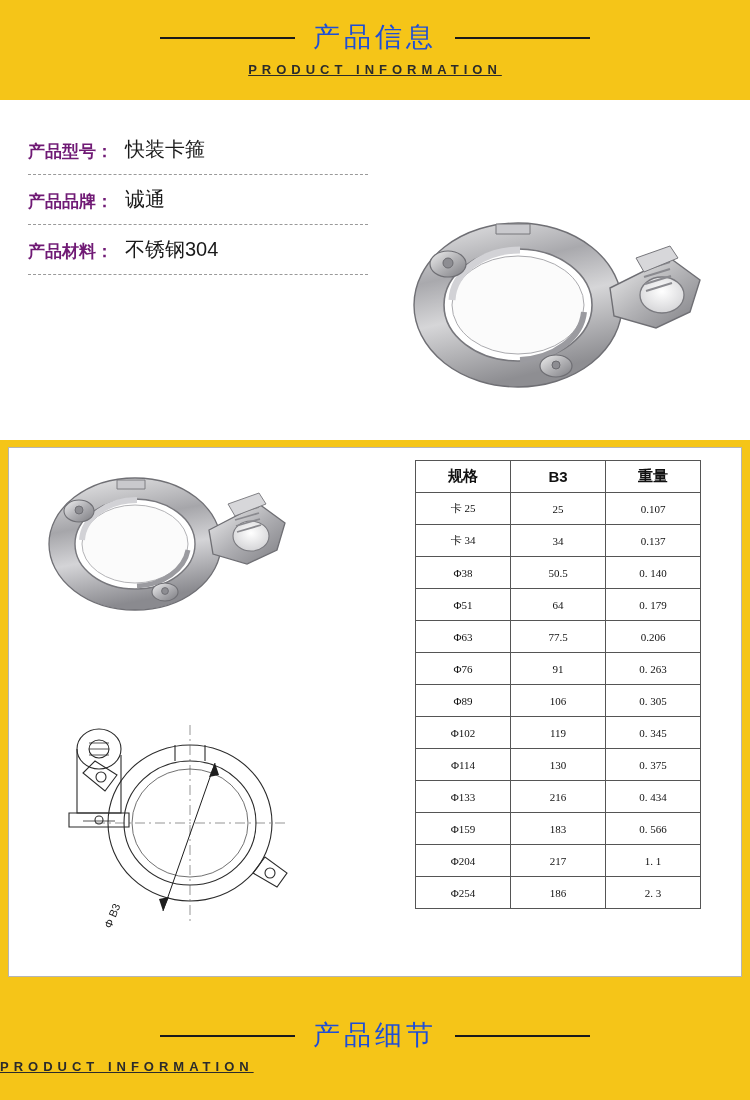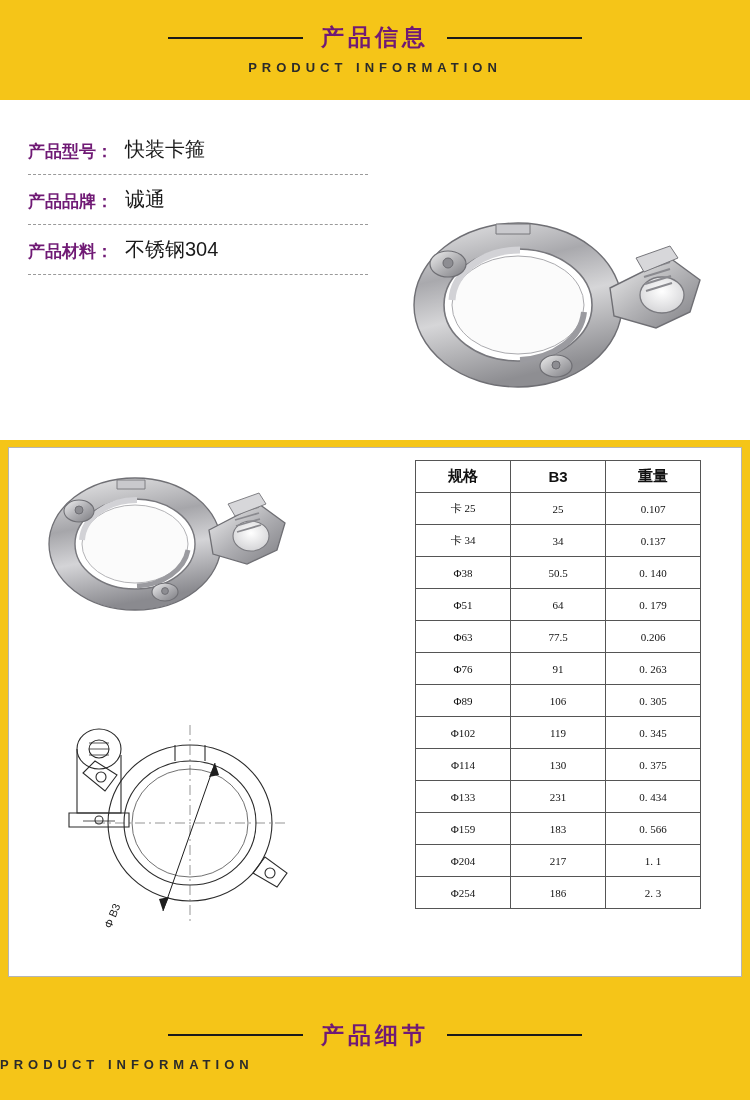--- a/index.html
+++ b/index.html
@@ -29,38 +29,39 @@
     align-items: center;
     justify-content: center;
   }
   .banner-title-row {
     display: flex;
     align-items: center;
     justify-content: center;
     width: 100%;
   }
   .banner-title {
-    font-size: 23px;
-    font-weight: bold;
-    color: #701a75;
+    font-size: 27px;
+    font-weight: normal;
+    color: #1d4ed8;
     letter-spacing: 4px;
     padding: 0 18px;
     line-height: 1.1;
   }
   .banner-rule {
     width: 135px;
     height: 2px;
     background: #1a1a1a;
   }
   .banner-sub {
     font-size: 13px;
     color: #2b2b2b;
     letter-spacing: 5px;
     margin-top: 9px;
     font-weight: bold;
+    text-decoration: underline;
   }
 
   
   .white-panel {
     background: #ffffff;
     width: 750px;
     position: relative;
   }
   .spec-panel {
     height: 340px;
@@ -373,21 +374,21 @@
         <td>119</td>
         <td>0. 345</td>
       </tr>
       <tr>
         <td>Φ114</td>
         <td>130</td>
         <td>0. 375</td>
       </tr>
       <tr>
         <td>Φ133</td>
-        <td>231</td>
+        <td>216</td>
         <td>0. 434</td>
       </tr>
       <tr>
         <td>Φ159</td>
         <td>183</td>
         <td>0. 566</td>
       </tr>
       <tr>
         <td>Φ204</td>
         <td>217</td>

